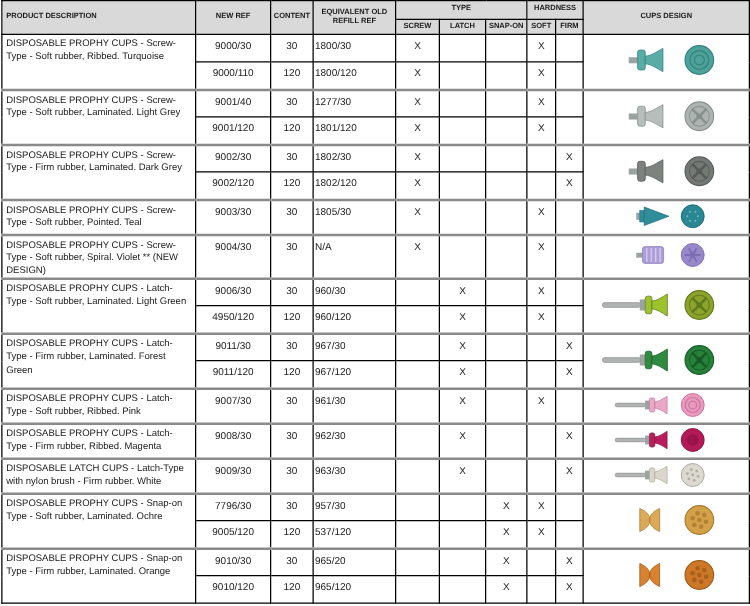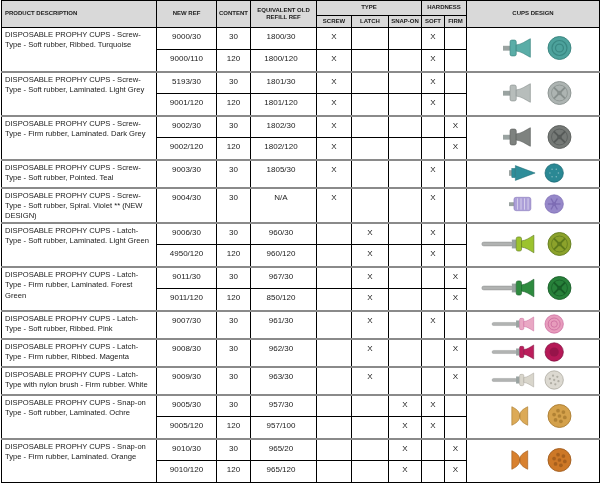--- a/index.html
+++ b/index.html
@@ -23,21 +23,21 @@
   tbody td{border-top:1px solid #3a3a3a;font-size:8px;}
   tr.gs td{border-top:2px solid #8a8a8a;}
   tbody tr:first-child td{border-top:1px solid #000;}
   tr.v2{height:22px;}
   tr.v1{height:20px;}
   td.desc{
     font-size:7.6px;line-height:1.38;text-align:left;
     vertical-align:top;padding:2px 2px 0 3px;
   }
   td.c{text-align:center;vertical-align:top;padding-top:4px;}
-  td.or{text-align:center;padding-right:6px;}
+  td.or{text-align:left;padding-right:6px;}
   td.x{color:#222;}
   td.cups{vertical-align:middle;text-align:center;padding:0;}
 </style>
 </head>
 <body>
 
 <table>
   <colgroup>
     <col style="width:155px">
       <col style="width:60px">
@@ -97,23 +97,23 @@
         <td class="c">120</td>
         <td class="c or">1800/120</td>
         <td class="c x">X</td>
         <td class="c x"></td>
         <td class="c x"></td>
         <td class="c x">X</td>
         <td class="c x"></td>
       </tr>
       <tr class="v2 gs">
         <td class="desc" rowspan="2">DISPOSABLE PROPHY CUPS -  Screw-Type - Soft rubber, Laminated. Light Grey</td>
-        <td class="c">5193/30</td>
-        <td class="c">30</td>
-        <td class="c or">1801/30</td>
+        <td class="c">9001/40</td>
+        <td class="c">30</td>
+        <td class="c or">1277/30</td>
         <td class="c x">X</td>
         <td class="c x"></td>
         <td class="c x"></td>
         <td class="c x">X</td>
         <td class="c x"></td>
         <td class="cups" rowspan="2"><svg width="114" height="30" viewBox="0 0 120 34" preserveAspectRatio="xMidYMid meet">
             <g>
               <rect x="26" y="14.5" width="8" height="5.5" fill="#9aa3a1"></rect>
               <rect x="34" y="8" width="7" height="18" rx="2" fill="#b7bdbb" stroke="#878f8d" stroke-width="0.7"></rect>
               <path d="M41,13.5 C47,13 51,9.5 57,6.5 L57,27.5 C51,24.5 47,21 41,20.5 Z" fill="#b7bdbb" stroke="#878f8d" stroke-width="0.7"></path>
@@ -285,21 +285,21 @@
               <circle cx="90" cy="17" r="9" fill="none" stroke="#175c27" stroke-width="1" opacity="0.85"></circle>
               <line x1="83.6" y1="10.6" x2="96.4" y2="23.4" stroke="#175c27" stroke-width="2.2"></line>
               <line x1="83.6" y1="23.4" x2="96.4" y2="10.6" stroke="#175c27" stroke-width="2.2"></line>
               <circle cx="90" cy="17" r="2.6" fill="#175c27"></circle>
             </g>
           </svg></td>
       </tr>
       <tr class="v2">
         <td class="c">9011/120</td>
         <td class="c">120</td>
-        <td class="c or">850/120</td>
+        <td class="c or">967/120</td>
         <td class="c x"></td>
         <td class="c x">X</td>
         <td class="c x"></td>
         <td class="c x"></td>
         <td class="c x">X</td>
       </tr>
       <tr class="v1 gs">
         <td class="desc" rowspan="1">DISPOSABLE PROPHY CUPS -  Latch-Type - Soft rubber, Ribbed. Pink</td>
         <td class="c">9007/30</td>
         <td class="c">30</td>
@@ -340,21 +340,21 @@
               <rect x="41" y="9" width="6" height="16" rx="2" fill="#bb1d5b" stroke="#7d1140" stroke-width="0.7"></rect>
               <path d="M47,13.5 C52,13 56,10 61,7 L61,27 C56,24 52,21 47,20.5 Z" fill="#bb1d5b" stroke="#7d1140" stroke-width="0.7"></path>
             </g>
             <g>
               <circle cx="90" cy="17" r="13" fill="#b51957" stroke="#7d1140" stroke-width="1"></circle>
               <circle cx="90" cy="17" r="6.5" fill="#7d1140" opacity="0.55"></circle>
             </g>
           </svg></td>
       </tr>
       <tr class="v1 gs">
-        <td class="desc" rowspan="1">DISPOSABLE PROPHY CUPS -  Latch-Type with nylon brush - Firm rubber. White</td>
+        <td class="desc" rowspan="1">DISPOSABLE LATCH CUPS -  Latch-Type with nylon brush - Firm rubber. White</td>
         <td class="c">9009/30</td>
         <td class="c">30</td>
         <td class="c or">963/30</td>
         <td class="c x"></td>
         <td class="c x">X</td>
         <td class="c x"></td>
         <td class="c x"></td>
         <td class="c x">X</td>
         <td class="cups" rowspan="1"><svg width="114" height="24" viewBox="0 0 120 34" preserveAspectRatio="xMidYMid meet">
             <g>
@@ -370,21 +370,21 @@
               <circle cx="85.54522727852475" cy="21.45477272147525" r="1.6" fill="#a5a298" opacity="0.8"></circle>
               <circle cx="83.91466729437887" cy="15.369440015854122" r="1.6" fill="#a5a298" opacity="0.8"></circle>
               <circle cx="88.36944001585412" cy="10.91466729437887" r="1.6" fill="#a5a298" opacity="0.8"></circle>
               <circle cx="94.45477272147525" cy="12.545227278524749" r="1.6" fill="#a5a298" opacity="0.8"></circle>
               <circle cx="90" cy="17" r="1.6" fill="#a5a298" opacity="0.8"></circle>
             </g>
           </svg></td>
       </tr>
       <tr class="v2 gs">
         <td class="desc" rowspan="2">DISPOSABLE PROPHY CUPS -  Snap-on Type - Soft rubber, Laminated. Ochre</td>
-        <td class="c">9005/30</td>
+        <td class="c">7796/30</td>
         <td class="c">30</td>
         <td class="c or">957/30</td>
         <td class="c x"></td>
         <td class="c x"></td>
         <td class="c x">X</td>
         <td class="c x">X</td>
         <td class="c x"></td>
         <td class="cups" rowspan="2"><svg width="114" height="30" viewBox="0 0 120 34" preserveAspectRatio="xMidYMid meet">
             <g>
               <path d="M36,6.5 C41,9 45,11.5 45,17 C45,11.5 49,9 54,6.5 L54,27.5 C49,25 45,22.5 45,17 C45,22.5 41,25 36,27.5 Z" fill="#dcaa57" stroke="#a87a2e" stroke-width="0.7"></path>
@@ -397,21 +397,21 @@
               <circle cx="83.91466729437887" cy="15.369440015854122" r="2.1" fill="#a87a2e" opacity="0.8"></circle>
               <circle cx="88.36944001585412" cy="10.91466729437887" r="2.1" fill="#a87a2e" opacity="0.8"></circle>
               <circle cx="94.45477272147525" cy="12.545227278524749" r="2.1" fill="#a87a2e" opacity="0.8"></circle>
               <circle cx="90" cy="17" r="2.1" fill="#a87a2e" opacity="0.8"></circle>
             </g>
           </svg></td>
       </tr>
       <tr class="v2">
         <td class="c">9005/120</td>
         <td class="c">120</td>
-        <td class="c or">957/100</td>
+        <td class="c or">537/120</td>
         <td class="c x"></td>
         <td class="c x"></td>
         <td class="c x">X</td>
         <td class="c x">X</td>
         <td class="c x"></td>
       </tr>
       <tr class="v2 gs">
         <td class="desc" rowspan="2">DISPOSABLE PROPHY CUPS -  Snap-on Type - Firm rubber, Laminated. Orange</td>
         <td class="c">9010/30</td>
         <td class="c">30</td>

